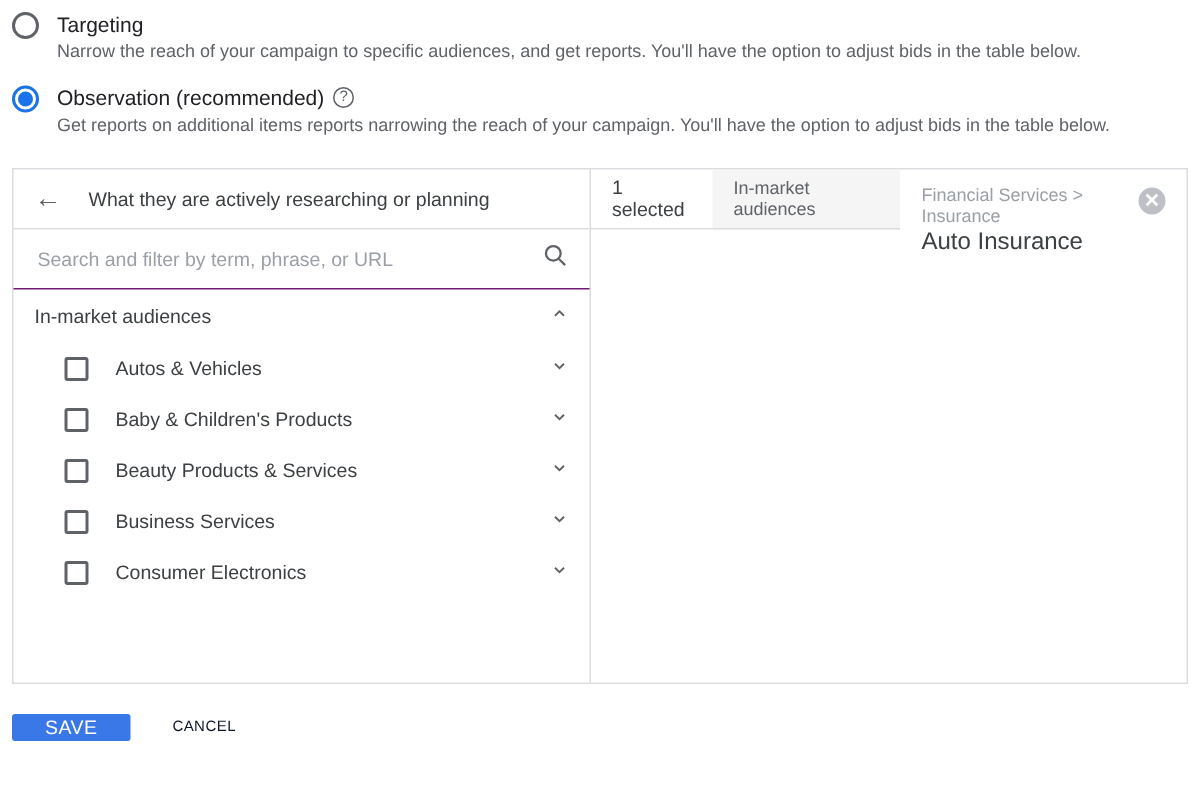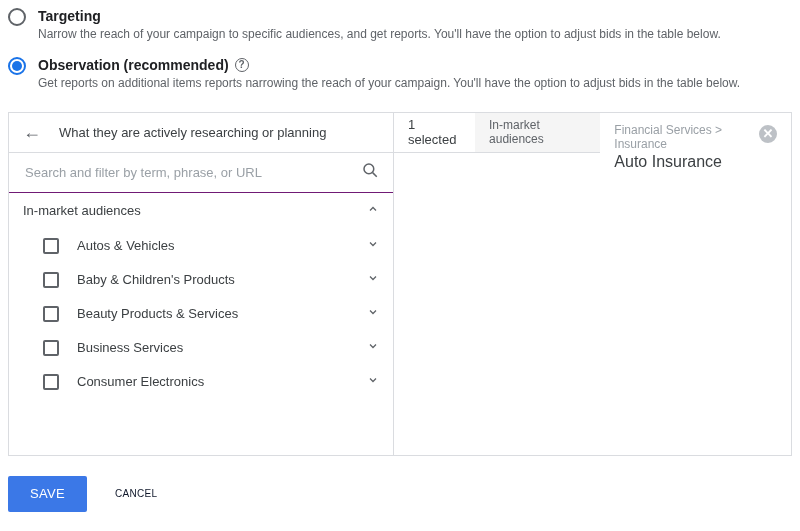--- a/index.html
+++ b/index.html
@@ -16,21 +16,21 @@
   .radio-outer {
     width: 18px; height: 18px; border: 2px solid #5f6368; border-radius: 50%;
     flex: 0 0 18px; margin-top: 0px; position: relative; cursor: pointer;
   }
   .radio-outer.selected { border-color: #1a73e8; }
   .radio-outer.selected::after {
     content: ""; position: absolute; width: 10px; height: 10px; background: #1a73e8;
     border-radius: 50%; top: 2px; left: 2px;
   }
   .radio-text { margin-left: 12px; }
-  .radio-title { font-size: 14px; font-weight: 700; color: #202124; margin-bottom: 2px; display: flex; align-items: center; text-align: center; }
+  .radio-title { font-size: 14px; font-weight: 400; color: #202124; margin-bottom: 2px; display: flex; align-items: center; text-align: center; }
   .radio-desc { font-size: 12px; color: #5f6368; line-height: 1.4; }
   .help-circle {
     width: 14px; height: 14px; border: 1px solid #5f6368; border-radius: 50%;
     display: inline-flex; align-items: center; justify-content: center;
     font-size: 10px; color: #5f6368; margin-left: 6px;
   }
 
   .panel {
     border: 1px solid #dadce0; display: flex; height: 344px; position: relative;
     margin: 0 8px 0 8px;
@@ -85,21 +85,21 @@
   .crumb { font-size: 12px; color: #9aa0a6; margin-bottom: 2px; }
   .sel-name { font-size: 16px; color: #3c4043; }
   .remove-x {
     width: 18px; height: 18px; border-radius: 50%; background: #bdc1c6;
     color: #fff; display: flex; align-items: center; justify-content: center;
     font-size: 13px; cursor: pointer; margin-top: 2px; font-weight: bold;
   }
 
   .footer { padding: 20px 8px; display: flex; align-items: center; }
   .btn-save {
-    background: #3b78e7; color: #fff; border: none; height: 36px; padding: 0 22px;
+    background: #3b78e7; color: #fff; border: none; height: 18px; padding: 0 22px;
     font-size: 13px; font-weight: 500; letter-spacing: 0.3px; cursor: pointer;
     border-radius: 2px; margin-right: 22px;
   }
   .btn-cancel {
     background: none; border: none; color: #0f172a; font-size: 10px; font-weight: 400;
     letter-spacing: 0.3px; cursor: pointer;
   }
 </style>
 </head>
 <body>

